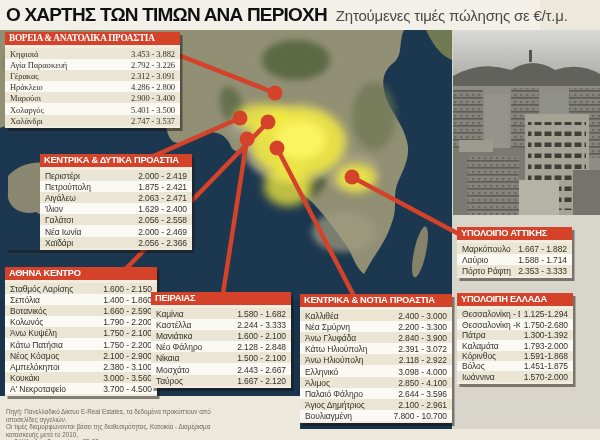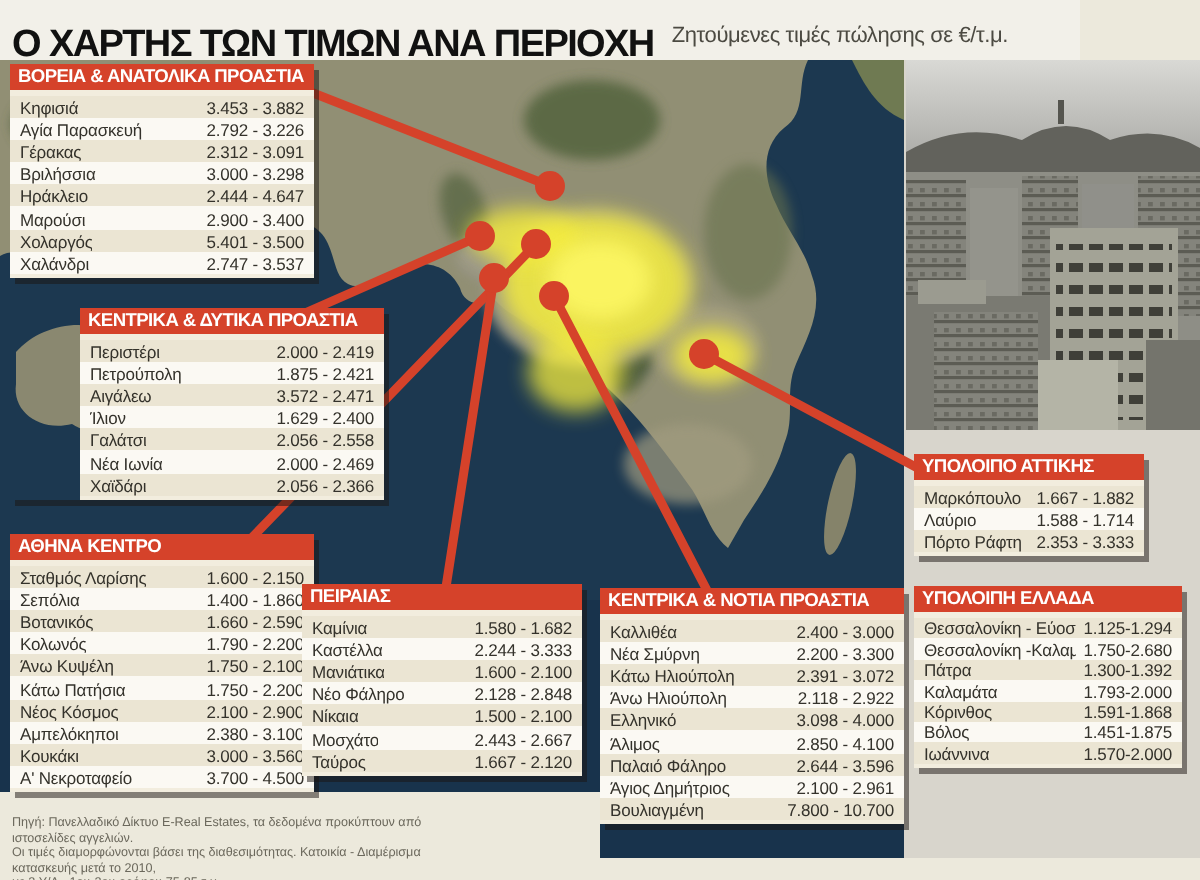--- a/index.html
+++ b/index.html
@@ -2,23 +2,23 @@
 <html><head>
 <meta charset="utf-8">
 <style>
   html,body{margin:0;padding:0;}
   body{width:600px;height:440px;position:relative;overflow:hidden;
        font-family:"Liberation Sans",sans-serif;background:#ece9dc;}
   #stage{position:absolute;inset:0;width:600px;height:440px;overflow:hidden;}
 
   
   #topbar{position:absolute;left:0;top:0;width:540px;height:30px;background:#f2f0e9;
-          display:flex;align-items:flex-start;padding:12px 0 0 6px;box-sizing:border-box;z-index:6;}
+          display:flex;align-items:center;padding:0 0 0 6px;box-sizing:border-box;z-index:6;}
   #main-title{font-size:19px;font-weight:bold;color:#111;letter-spacing:-0.8px;white-space:nowrap;}
-  #sub-title{font-size:11px;color:#4c4a42;margin-left:9px;letter-spacing:-0.2px;white-space:nowrap;}
+  #sub-title{font-size:15px;color:#4c4a42;margin-left:9px;letter-spacing:-0.2px;white-space:nowrap;}
 
   
   #map-svg{position:absolute;left:0;top:30px;z-index:1;}
   #rightcol{position:absolute;left:452px;top:30px;width:148px;height:410px;background:#d8d5cc;z-index:1;}
   #photo-wrap{position:absolute;left:453px;top:30px;width:147px;height:185px;z-index:2;}
   #footer-panel{position:absolute;left:0;top:396px;width:300px;height:44px;background:#ece9dc;z-index:2;}
   #bottom-strip{position:absolute;left:0;top:429px;width:600px;height:11px;background:#ece9dc;z-index:2;}
   #connector-svg{position:absolute;left:0;top:0;z-index:3;}
 
   
@@ -26,27 +26,27 @@
   .box-header{background:#d5422a;color:#fff;font-weight:bold;font-size:9.3px;height:13px;
               line-height:13px;padding:0 4px;letter-spacing:-0.3px;white-space:nowrap;overflow:hidden;}
   .box-body{background:#f2edde;padding:3px 0 2px;}
   .row{display:flex;justify-content:space-between;align-items:flex-end;height:11.1px;
        padding:0 5px;font-size:8.5px;color:#34322b;letter-spacing:-0.1px;white-space:nowrap;}
   .row:nth-child(odd){background:#ebe5d3;}
   .row:nth-child(even){background:#fbf9f3;}
   .rname{overflow:hidden;}
   .rval{margin-left:4px;}
 
-  .box-north  {left:5px;  top:32px;  width:152px;}
+  .box-north  {left:5px;  top:32px;  width:175px;font-family:Liberation Serif, serif;}
   .box-west   {left:5px;  top:154px; width:152px;padding-left:35px;}
   .box-athens {left:5px;  top:267px; width:152px;}
   .box-piraeus{left:151px;top:292px; width:140px;}
   .box-south  {left:300px;top:294px; width:152px;}
   .box-attica {left:457px;top:227px; width:115px;}
-  .box-greece {left:457px;top:293px; width:134px;}
+  .box-greece {left:457px;top:293px; width:116px;}
   .box-greece .row{height:10.4px;}
 
   
   #source{position:absolute;left:6px;top:408px;width:230px;z-index:5;
           font-size:6.3px;line-height:7.6px;color:#6b685c;letter-spacing:0;}
 </style>
 </head>
 <body>
 
 <div id="stage">
@@ -167,26 +167,22 @@
         </div>
         <div class="row">
           <span class="rname">Αγία Παρασκευή</span>
           <span class="rval">2.792 - 3.226</span>
         </div>
         <div class="row">
           <span class="rname">Γέρακας</span>
           <span class="rval">2.312 - 3.091</span>
         </div>
         <div class="row">
-          <span class="rname">Βριλήσσια</span>
-          <span class="rval">3.000 - 3.298</span>
-        </div>
-        <div class="row">
           <span class="rname">Ηράκλειο</span>
-          <span class="rval">2.444 - 4.647</span>
+          <span class="rval">4.286 - 2.800</span>
         </div>
         <div class="row">
           <span class="rname">Μαρούσι</span>
           <span class="rval">2.900 - 3.400</span>
         </div>
         <div class="row">
           <span class="rname">Χολαργός</span>
           <span class="rval">5.401 - 3.500</span>
         </div>
         <div class="row">
@@ -201,21 +197,21 @@
         <div class="row">
           <span class="rname">Περιστέρι</span>
           <span class="rval">2.000 - 2.419</span>
         </div>
         <div class="row">
           <span class="rname">Πετρούπολη</span>
           <span class="rval">1.875 - 2.421</span>
         </div>
         <div class="row">
           <span class="rname">Αιγάλεω</span>
-          <span class="rval">3.572 - 2.471</span>
+          <span class="rval">2.063 - 2.471</span>
         </div>
         <div class="row">
           <span class="rname">Ίλιον</span>
           <span class="rval">1.629 - 2.400</span>
         </div>
         <div class="row">
           <span class="rname">Γαλάτσι</span>
           <span class="rval">2.056 - 2.558</span>
         </div>
         <div class="row">
@@ -309,20 +305,24 @@
   <div class="box box-south">
       <div class="box-header">ΚΕΝΤΡΙΚΑ &amp; ΝΟΤΙΑ ΠΡΟΑΣΤΙΑ</div>
       <div class="box-body">
         <div class="row">
           <span class="rname">Καλλιθέα</span>
           <span class="rval">2.400 - 3.000</span>
         </div>
         <div class="row">
           <span class="rname">Νέα Σμύρνη</span>
           <span class="rval">2.200 - 3.300</span>
+        </div>
+        <div class="row">
+          <span class="rname">Άνω Γλυφάδα</span>
+          <span class="rval">2.840 - 3.900</span>
         </div>
         <div class="row">
           <span class="rname">Κάτω Ηλιούπολη</span>
           <span class="rval">2.391 - 3.072</span>
         </div>
         <div class="row">
           <span class="rname">Άνω Ηλιούπολη</span>
           <span class="rval">2.118 - 2.922</span>
         </div>
         <div class="row">

